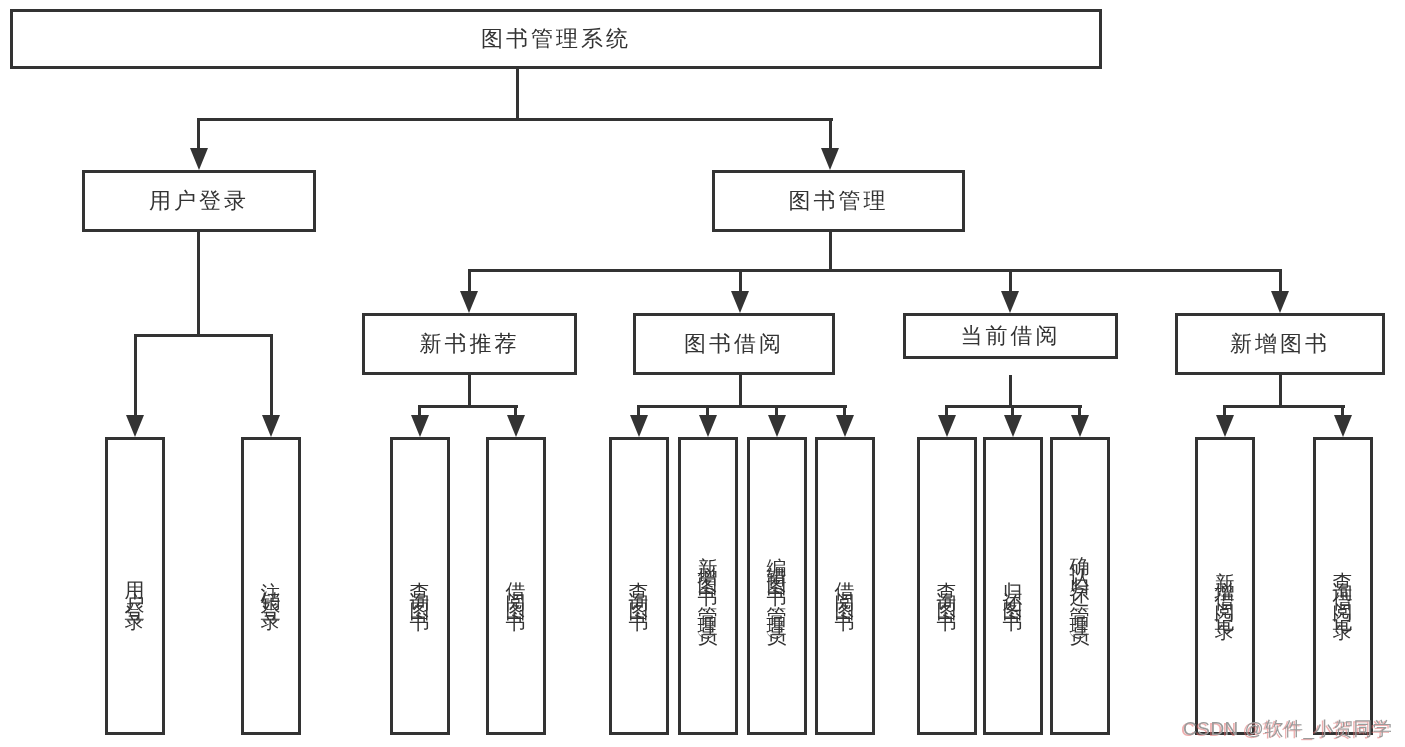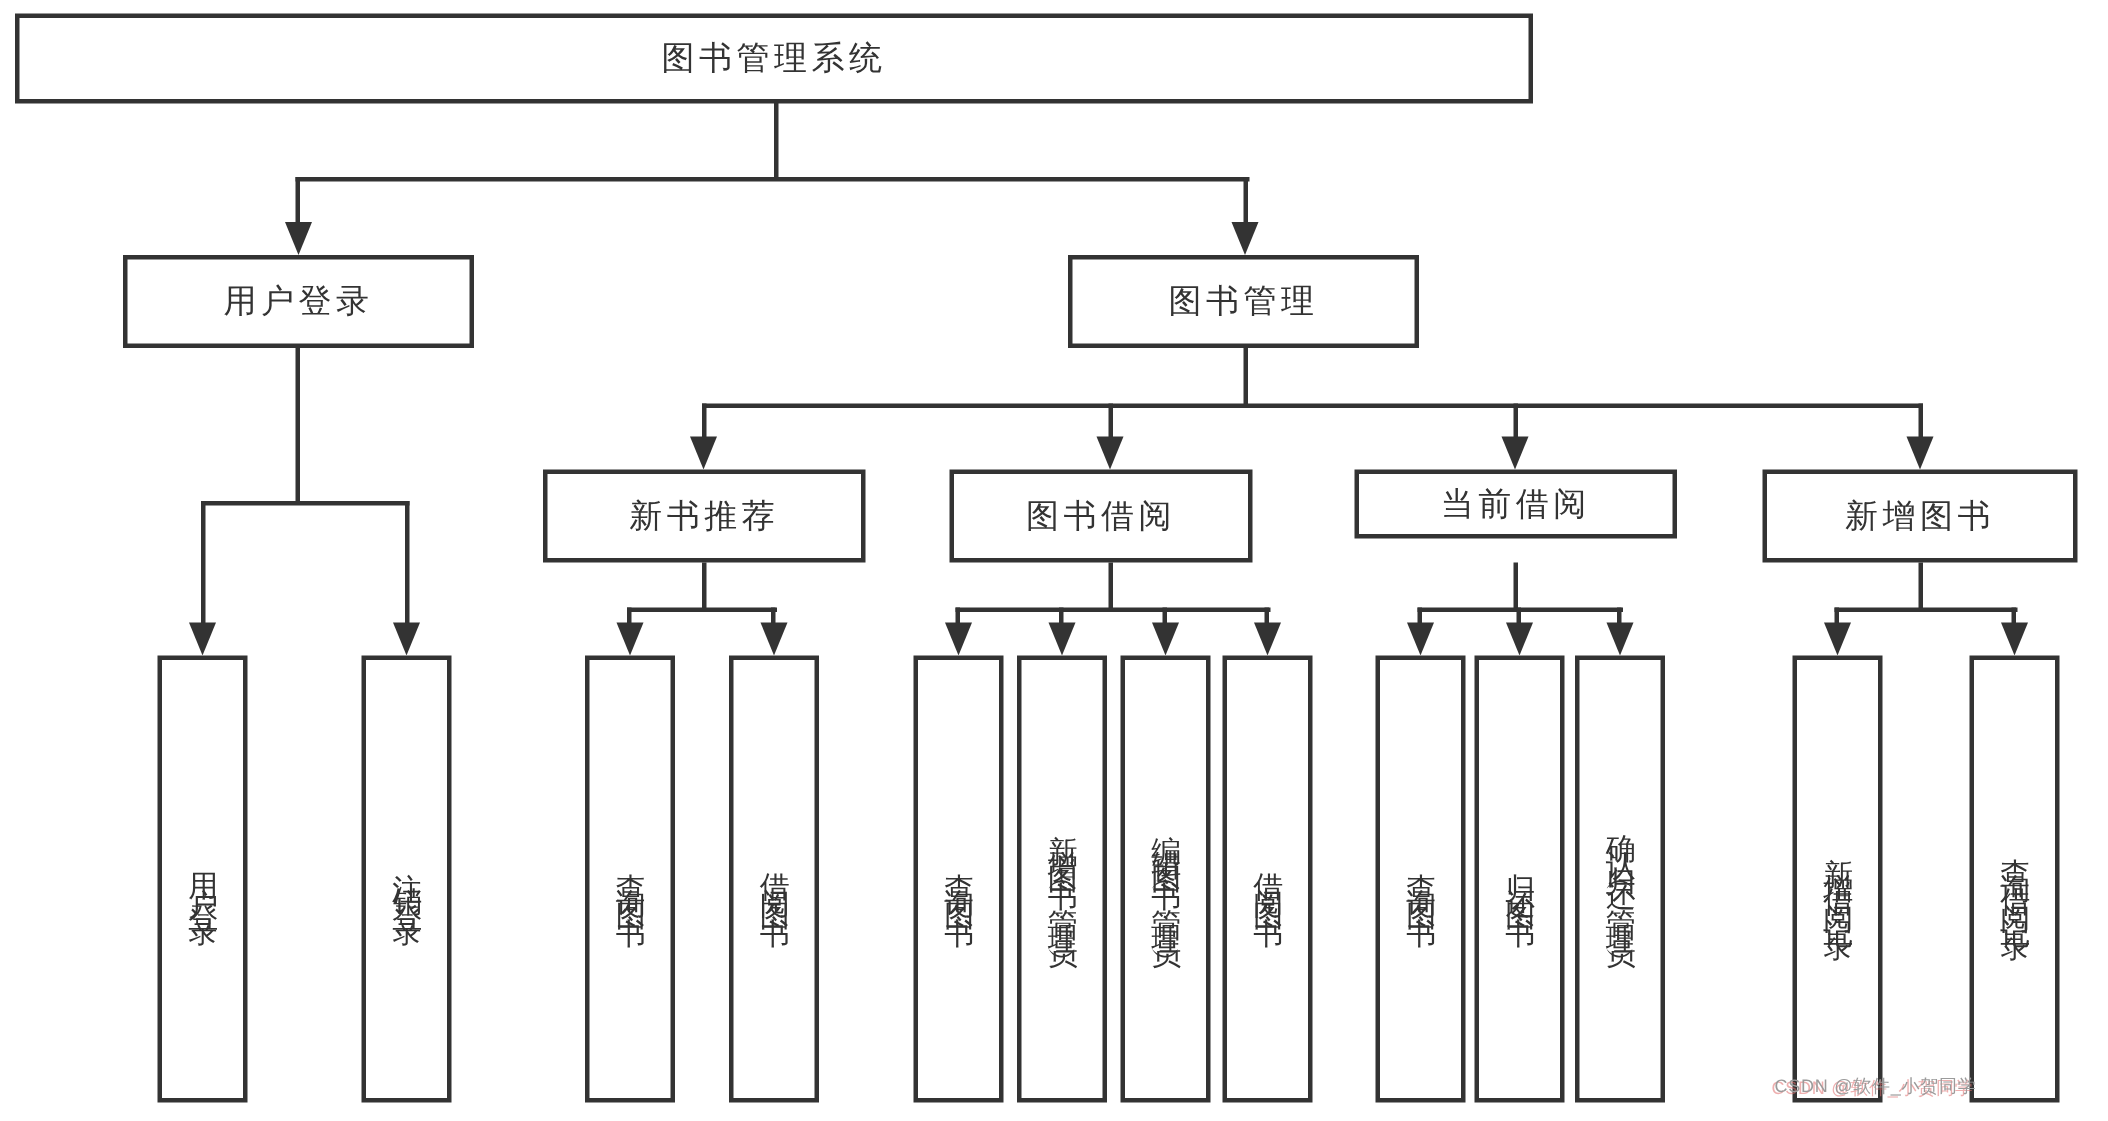--- a/index.html
+++ b/index.html
@@ -43,47 +43,47 @@
   .hline{position:absolute;height:3px;background:var(--line);}
   .arrow{
     position:absolute;width:0;height:0;
     border-left:9px solid transparent;
     border-right:9px solid transparent;
     border-top:22px solid var(--line);
   }
   .watermark{
     position:absolute;
     left:1183px;top:716px;
-    font-size:12px;color:var(--wm);
+    font-size:19px;color:var(--wm);
     letter-spacing:0.5px;
     text-shadow:-2px 1px 0 rgba(224,110,110,0.55);
     z-index:10;
     white-space:nowrap;
   }
 </style>
 </head>
 <body>
 
 <div class="canvas">
 
-  <div class="hbox" style="left:10px;top:9px;width:1012px;height:60px">
+  <div class="hbox" style="left:10px;top:9px;width:1092px;height:60px">
     <span>图书管理系统</span>
   </div>
 
   <div class="vline" style="left:516px;top:68px;height:52px"></div>
   <div class="hline" style="left:197px;top:118px;width:636px"></div>
   <div class="vline" style="left:197px;top:118px;height:32px"></div>
   <div class="arrow" style="left:190px;top:148px"></div>
   <div class="vline" style="left:829px;top:118px;height:32px"></div>
   <div class="arrow" style="left:821px;top:148px"></div>
 
   <div class="hbox" style="left:82px;top:170px;width:234px;height:62px">
     <span>用户登录</span>
   </div>
-  <div class="hbox" style="left:712px;top:170px;width:234px;height:62px">
+  <div class="hbox" style="left:712px;top:170px;width:253px;height:62px">
     <span>图书管理</span>
   </div>
 
   <div class="vline" style="left:197px;top:232px;height:104px"></div>
   <div class="hline" style="left:134px;top:334px;width:139px"></div>
   <div class="vline" style="left:134px;top:334px;height:83px"></div>
   <div class="arrow" style="left:126px;top:415px"></div>
   <div class="vline" style="left:270px;top:334px;height:83px"></div>
   <div class="arrow" style="left:262px;top:415px"></div>
 

